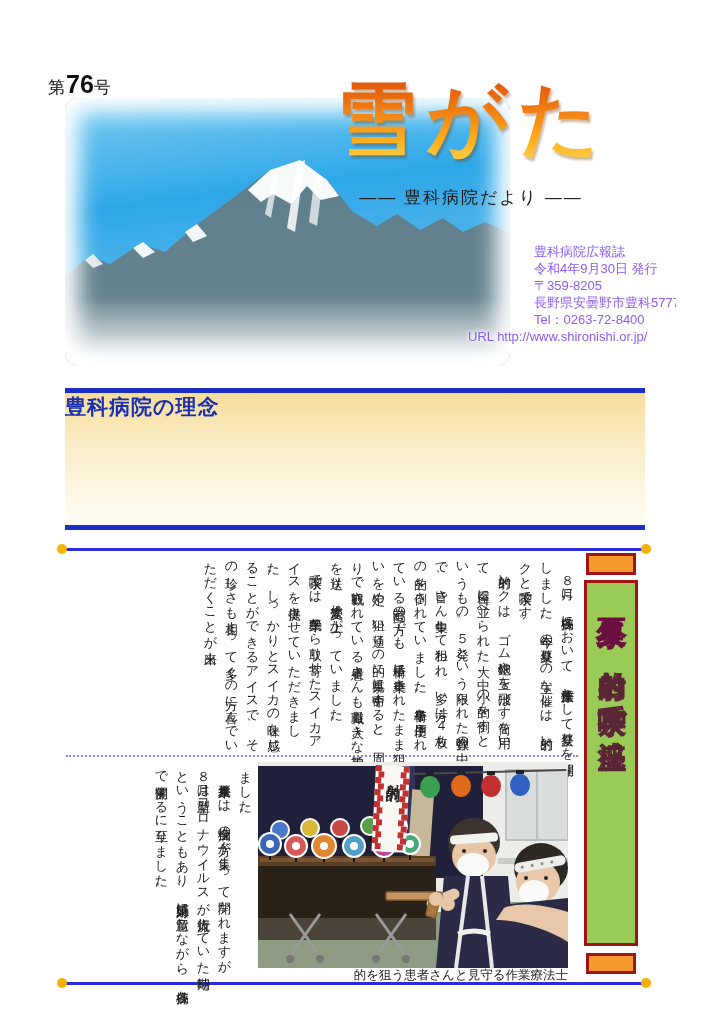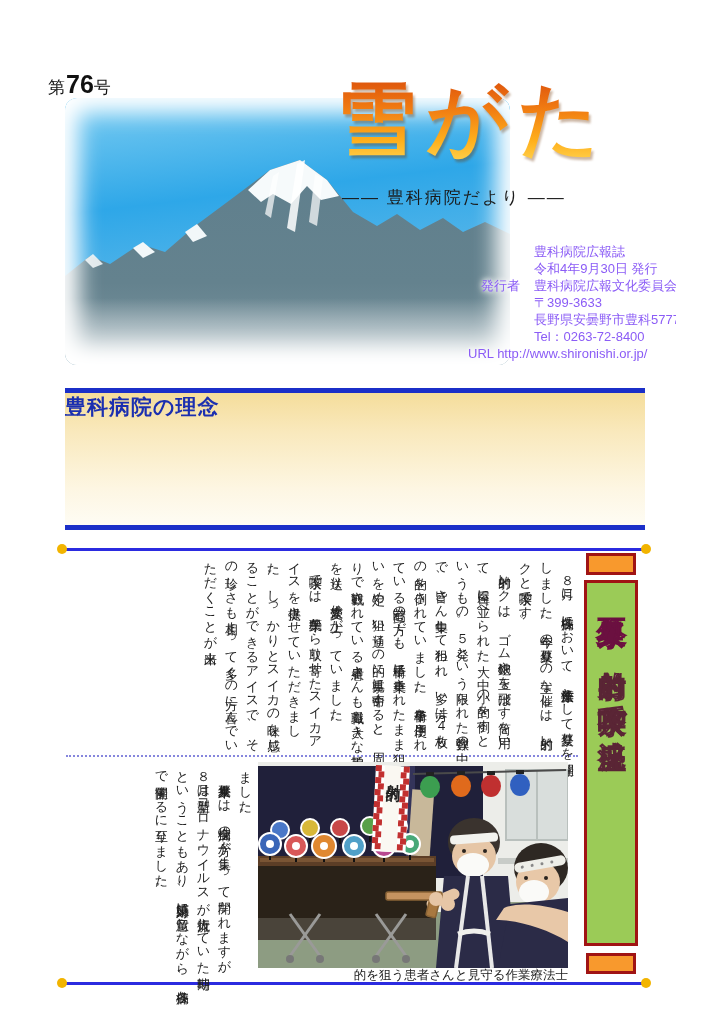--- a/index.html
+++ b/index.html
@@ -14,22 +14,22 @@
   .sky-wrap::after{content:"";position:absolute;inset:0;border-radius:12px;
     box-shadow:inset 0 0 22px 14px #ffffff;pointer-events:none;}
   .main-title{
     position:absolute;left:298px;top:58px;width:350px;height:126px;z-index:3;
     font-family:"DejaVu Serif",serif;font-weight:bold;font-size:80px;line-height:120px;
     text-align:center;letter-spacing:10px;
     background:linear-gradient(180deg,#d4420a 6%,#ef7711 38%,#ffb01c 66%,#ffe46a 92%);
     -webkit-background-clip:text;background-clip:text;color:transparent;
     filter:drop-shadow(2px 3px 1px rgba(110,50,0,.35));
   }
-  .subtitle{position:absolute;left:342px;top:186px;width:318px;z-index:3;
-    font-size:17px;color:#1a1a1a;letter-spacing:2px;}
+  .subtitle{position:absolute;left:312px;top:186px;width:318px;z-index:3;
+    text-align:center;font-size:17px;color:#1a1a1a;letter-spacing:2px;}
   
   .pubinfo{position:absolute;left:468px;top:243px;width:254px;z-index:4;
     font-size:13px;line-height:17px;color:#8b5cf6;
     text-shadow:0 0 4px #fff,0 0 6px #fff,0 0 8px #fff;}
   .pubinfo .ind{margin-left:66px;}
   .pub-row{display:flex;}
   .pub-row .lbl{margin-left:13px;width:42px;}
   .pub-row .val{margin-left:11px;}
   
   .phil{position:absolute;left:65px;top:388px;width:580px;height:142px;box-sizing:border-box;
@@ -121,25 +121,21 @@
       <rect x="0" y="200" width="445" height="67" fill="url(#haze)"></rect>
     </svg>
   </div>
 
   <div class="main-title">雪がた</div>
   <div class="subtitle">―― 豊科病院だより ――</div>
 
   <div class="pubinfo">
     <div class="ind">豊科病院広報誌</div>
     <div class="ind">令和4年9月30日 発行</div>
-    <div class="pub-row">
-      <span class="lbl">発行者</span>
-      <span class="val">豊科病院広報文化委員会</span>
-    </div>
-    <div class="ind">〒399-3633</div>
+    <div class="ind">〒359-8205</div>
     <div class="ind">長野県安曇野市豊科5777-1</div>
     <div class="ind">Tel：0263-72-8400</div>
     <div>URL http://www.shironishi.or.jp/</div>
   </div>
 
   <div class="phil">
     <div class="phil-title">豊科病院の理念</div>
   </div>
 
   <div class="rule top"></div>

